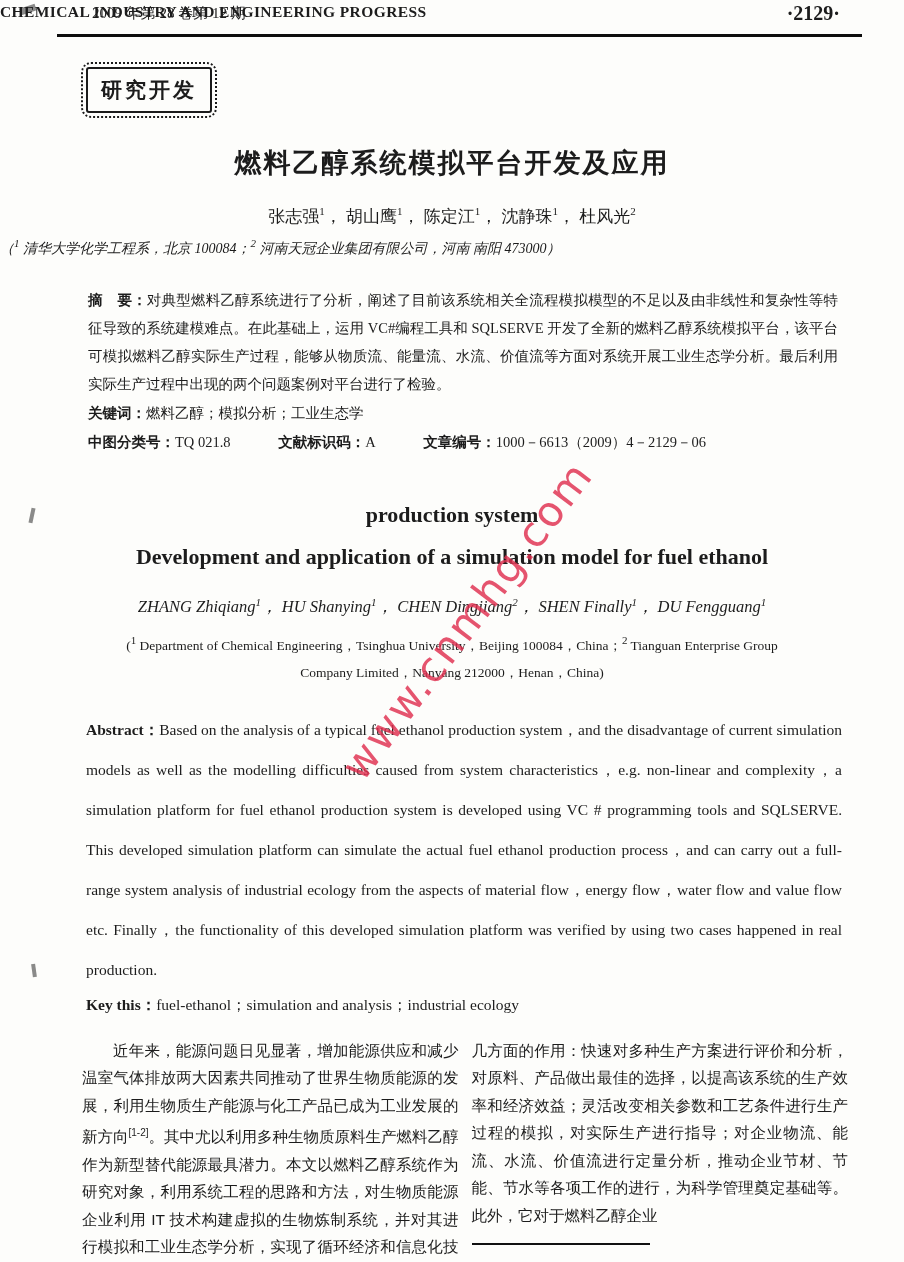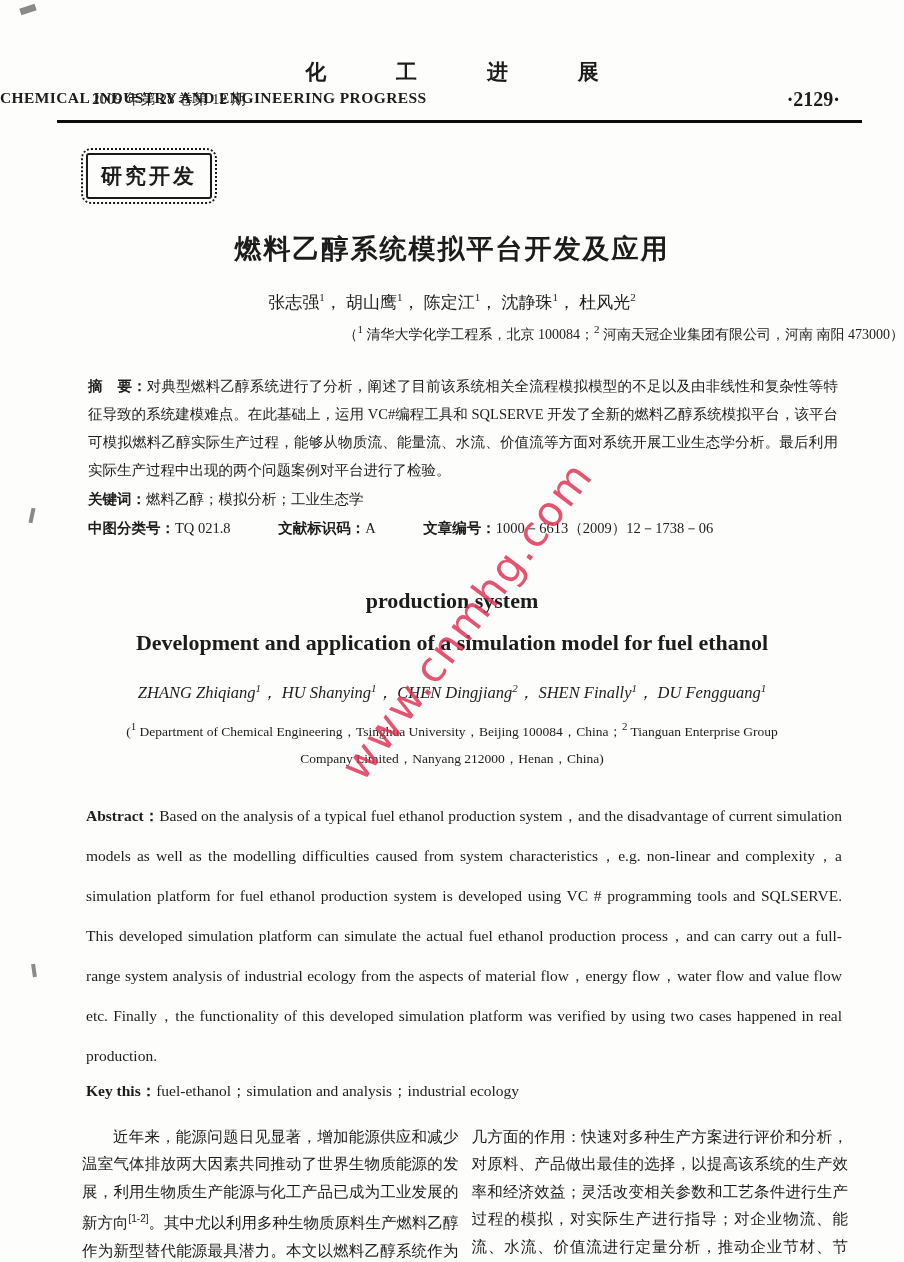--- a/index.html
+++ b/index.html
@@ -40,21 +40,21 @@
   .badge::before {
     content:""; position:absolute; inset:-7px;
     border:2.5px dotted #1a1a1a; border-radius:10px;
   }
 
   
   .title-cn { margin-top:32px; text-align:center; font-size:27px; font-weight:bold;
               letter-spacing:2px; font-family:"Liberation Sans","DejaVu Sans",sans-serif; }
   .authors-cn { margin-top:24px; text-align:center; font-size:17px; }
   .authors-cn sup, .authors-en sup, .affil sup { font-size:11px; }
-  .affil-cn { margin-top:9px; text-align:right; font-size:14px; }
+  .affil-cn { margin-top:9px; text-align:left; font-size:14px;font-style:italic; }
 
   .meta-block { margin:28px 66px 0 88px; }
   .abs-cn { font-size:14.5px; line-height:28px; text-align:justify; }
   .kw-cn  { font-size:14.5px; line-height:28px; margin-top:1px; }
   .clc-line { font-size:14.5px; line-height:28px; margin-top:1px; }
   .clc-line .gap { display:inline-block; width:44px; }
   b.lbl { font-weight:bold; }
 
   
   .title-en { margin-top:38px; text-align:center; font-size:22px; font-weight:bold; line-height:42px; }
@@ -95,21 +95,20 @@
 </style>
 </head>
 <body>
 
 <div class="page">
 
   <div class="artifact a1"></div>
   <div class="artifact a2"></div>
   <div class="artifact a3"></div>
 
-  <div class="journal-cn">化 工 进 展</div>
   <div class="header-row">
     <span class="issue-info">2009 年第 28 卷第 12 期</span>
     <span class="journal-en">CHEMICAL INDUSTRY AND ENGINEERING PROGRESS</span>
     <span class="page-number">·2129·</span>
   </div>
   <div class="header-rule"></div>
 
   <div class="badge-wrap">
     <div class="badge">研究开发</div>
   </div>
@@ -127,21 +126,21 @@
   <div class="affil-cn affil">
     <span>（</span><sup>1</sup><span> 清华大学化学工程系，北京 100084；</span><sup>2</sup><span> 河南天冠企业集团有限公司，河南 南阳 473000）</span>
   </div>
 
   <div class="meta-block">
     <p class="abs-cn"><b class="lbl">摘　要：</b><span>对典型燃料乙醇系统进行了分析，阐述了目前该系统相关全流程模拟模型的不足以及由非线性和复杂性等特征导致的系统建模难点。在此基础上，运用 VC#编程工具和 SQLSERVE 开发了全新的燃料乙醇系统模拟平台，该平台可模拟燃料乙醇实际生产过程，能够从物质流、能量流、水流、价值流等方面对系统开展工业生态学分析。最后利用实际生产过程中出现的两个问题案例对平台进行了检验。</span></p>
     <p class="kw-cn"><b class="lbl">关键词：</b><span>燃料乙醇；模拟分析；工业生态学</span></p>
     <p class="clc-line">
       <b class="lbl">中图分类号：</b><span>TQ 021.8</span><span class="gap"></span>
       <b class="lbl">文献标识码：</b><span>A</span><span class="gap"></span>
-      <b class="lbl">文章编号：</b><span>1000－6613（2009）12－1738－06</span>
+      <b class="lbl">文章编号：</b><span>1000－6613（2009）4－2129－06</span>
     </p>
   </div>
 
   <div class="title-en">
     <div>production system</div>
     <div>Development and application of a simulation model for fuel ethanol</div>
   </div>
 
   <div class="authors-en">
     <span><span>ZHANG Zhiqiang</span><sup>1</sup><span>，</span></span>

